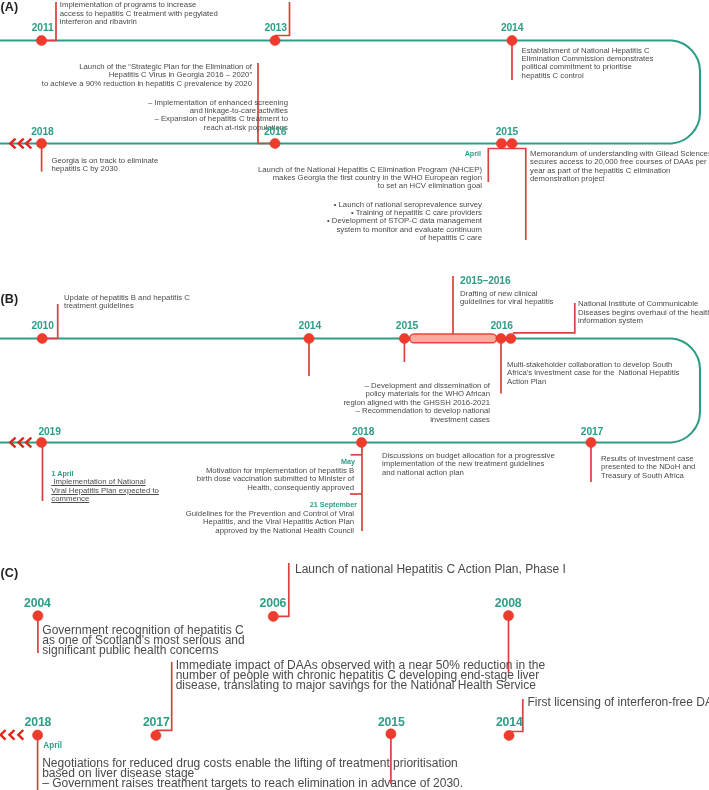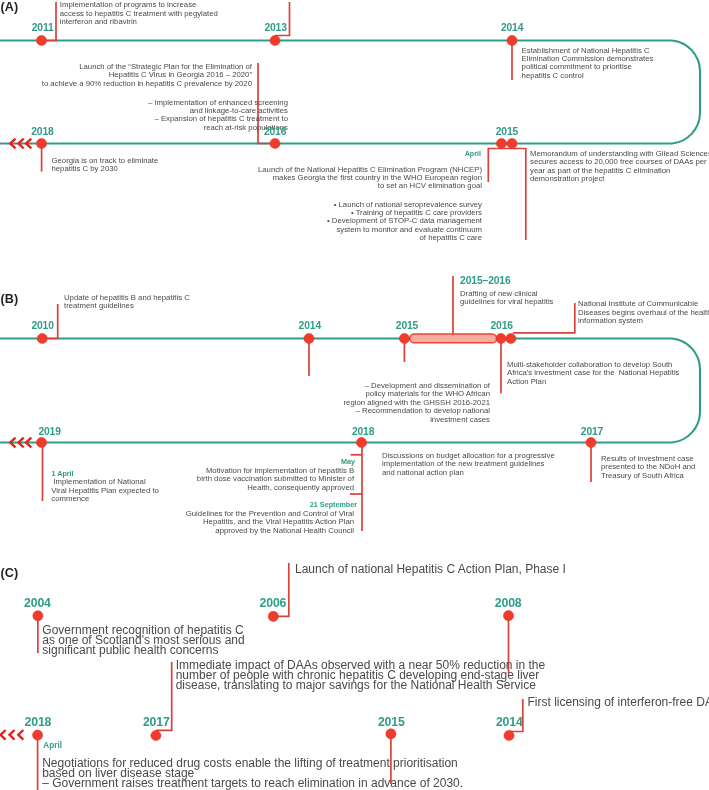--- a/index.html
+++ b/index.html
@@ -177,21 +177,21 @@
   <div class="sub r" style="left:255px;top:458.4px;width:100px;">May</div>
   <div class="note r" style="left:154.1px;top:466.9px;width:200px;">Motivation for implementation of hepatitis B
 birth dose vaccination submitted to Minister of
 Health, consequently approved</div>
   <div class="sub r" style="left:257px;top:500.7px;width:100px;">21 September</div>
   <div class="note r" style="left:154.1px;top:509.8px;width:200px;">Guidelines for the Prevention and Control of Viral
 Hepatitis, and the Viral Hepatitis Action Plan
 approved by the National Health Council</div>
   <div class="year" style="left:38.4px;top:426.5px;">2019</div>
   <div class="sub" style="left:51.5px;top:470.3px;">1 April</div>
-  <div class="note" style="left:51.3px;top:478.4px;"> Implementation of National
+  <div class="note" style="left:51.3px;top:478.4px;text-decoration:underline;"> Implementation of National
 Viral Hepatitis Plan expected to
 commence</div>
 
   <div class="panel-label" style="left:0.6px;top:566.9px;">(C)</div>
   <div class="year big" style="left:24px;top:596.5px;">2004</div>
   <div class="note big" style="left:42.3px;top:626px;">Government recognition of hepatitis C
 as one of Scotland's most serious and
 significant public health concerns</div>
   <div class="year big" style="left:259.5px;top:596.5px;">2006</div>
   <div class="note big" style="left:295px;top:565px;">Launch of national Hepatitis C Action Plan, Phase I</div>

